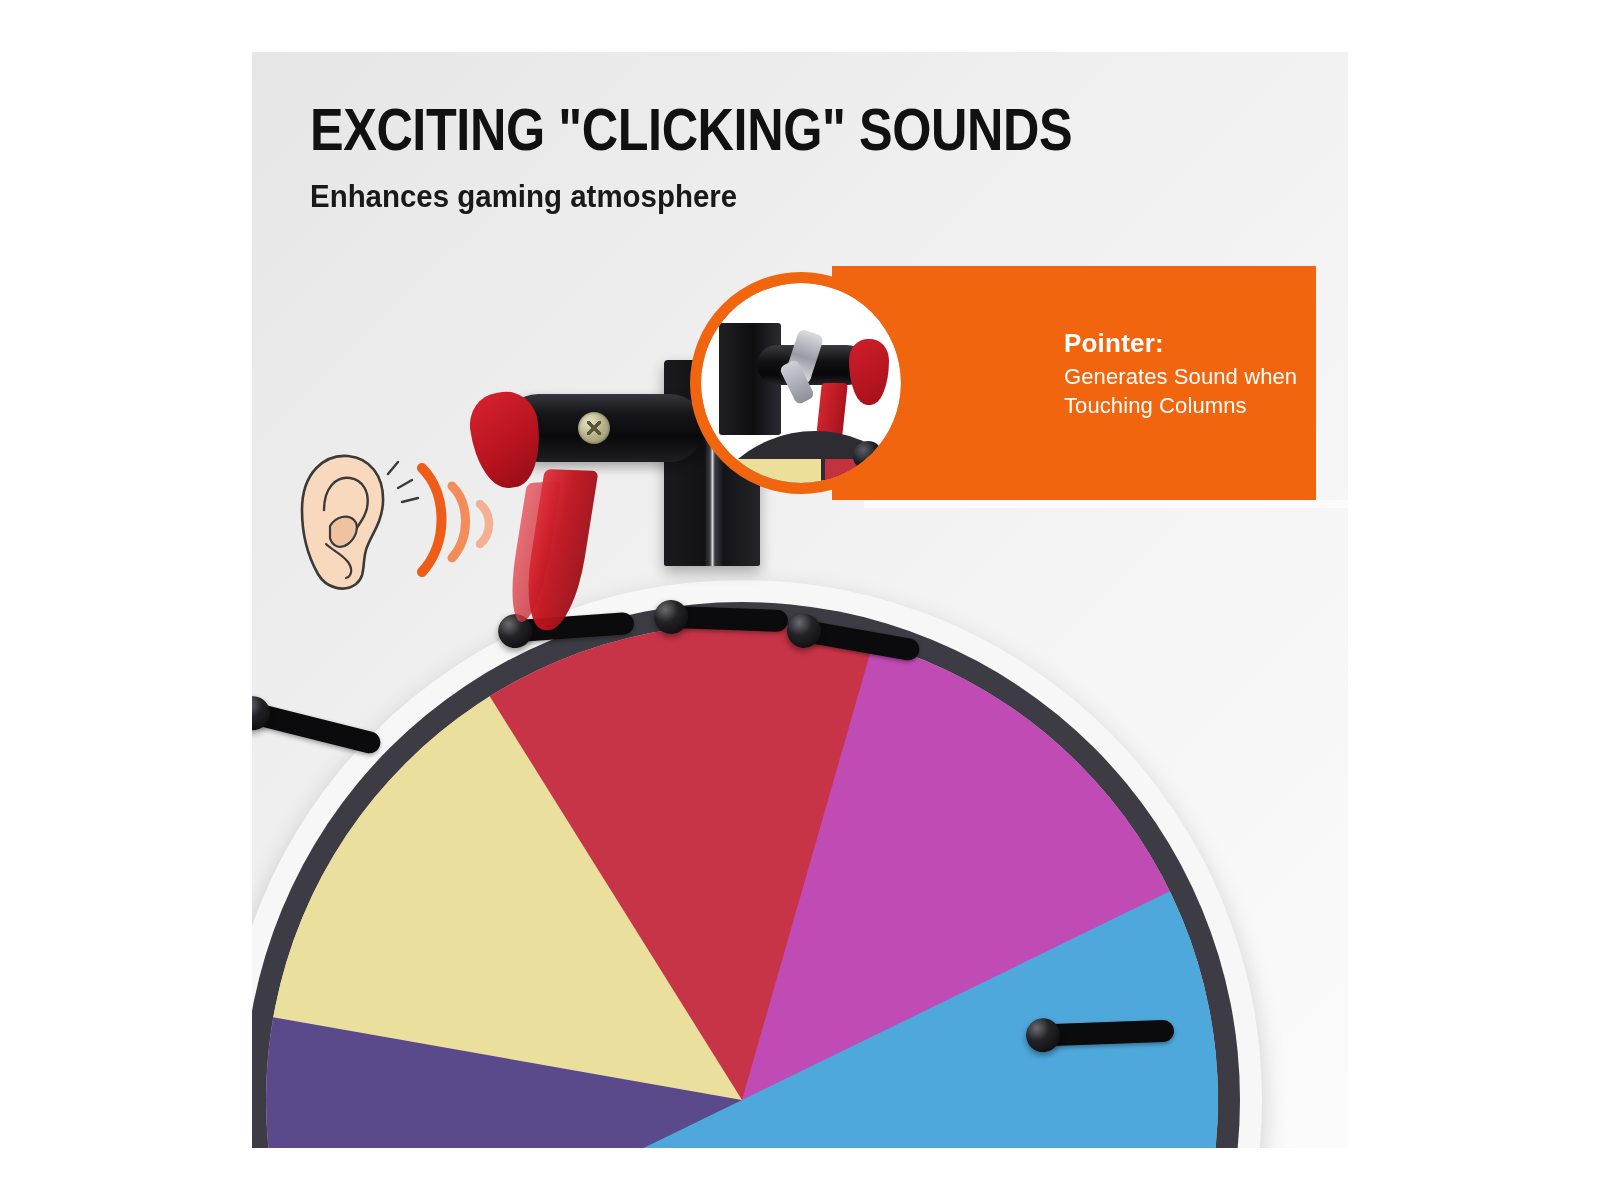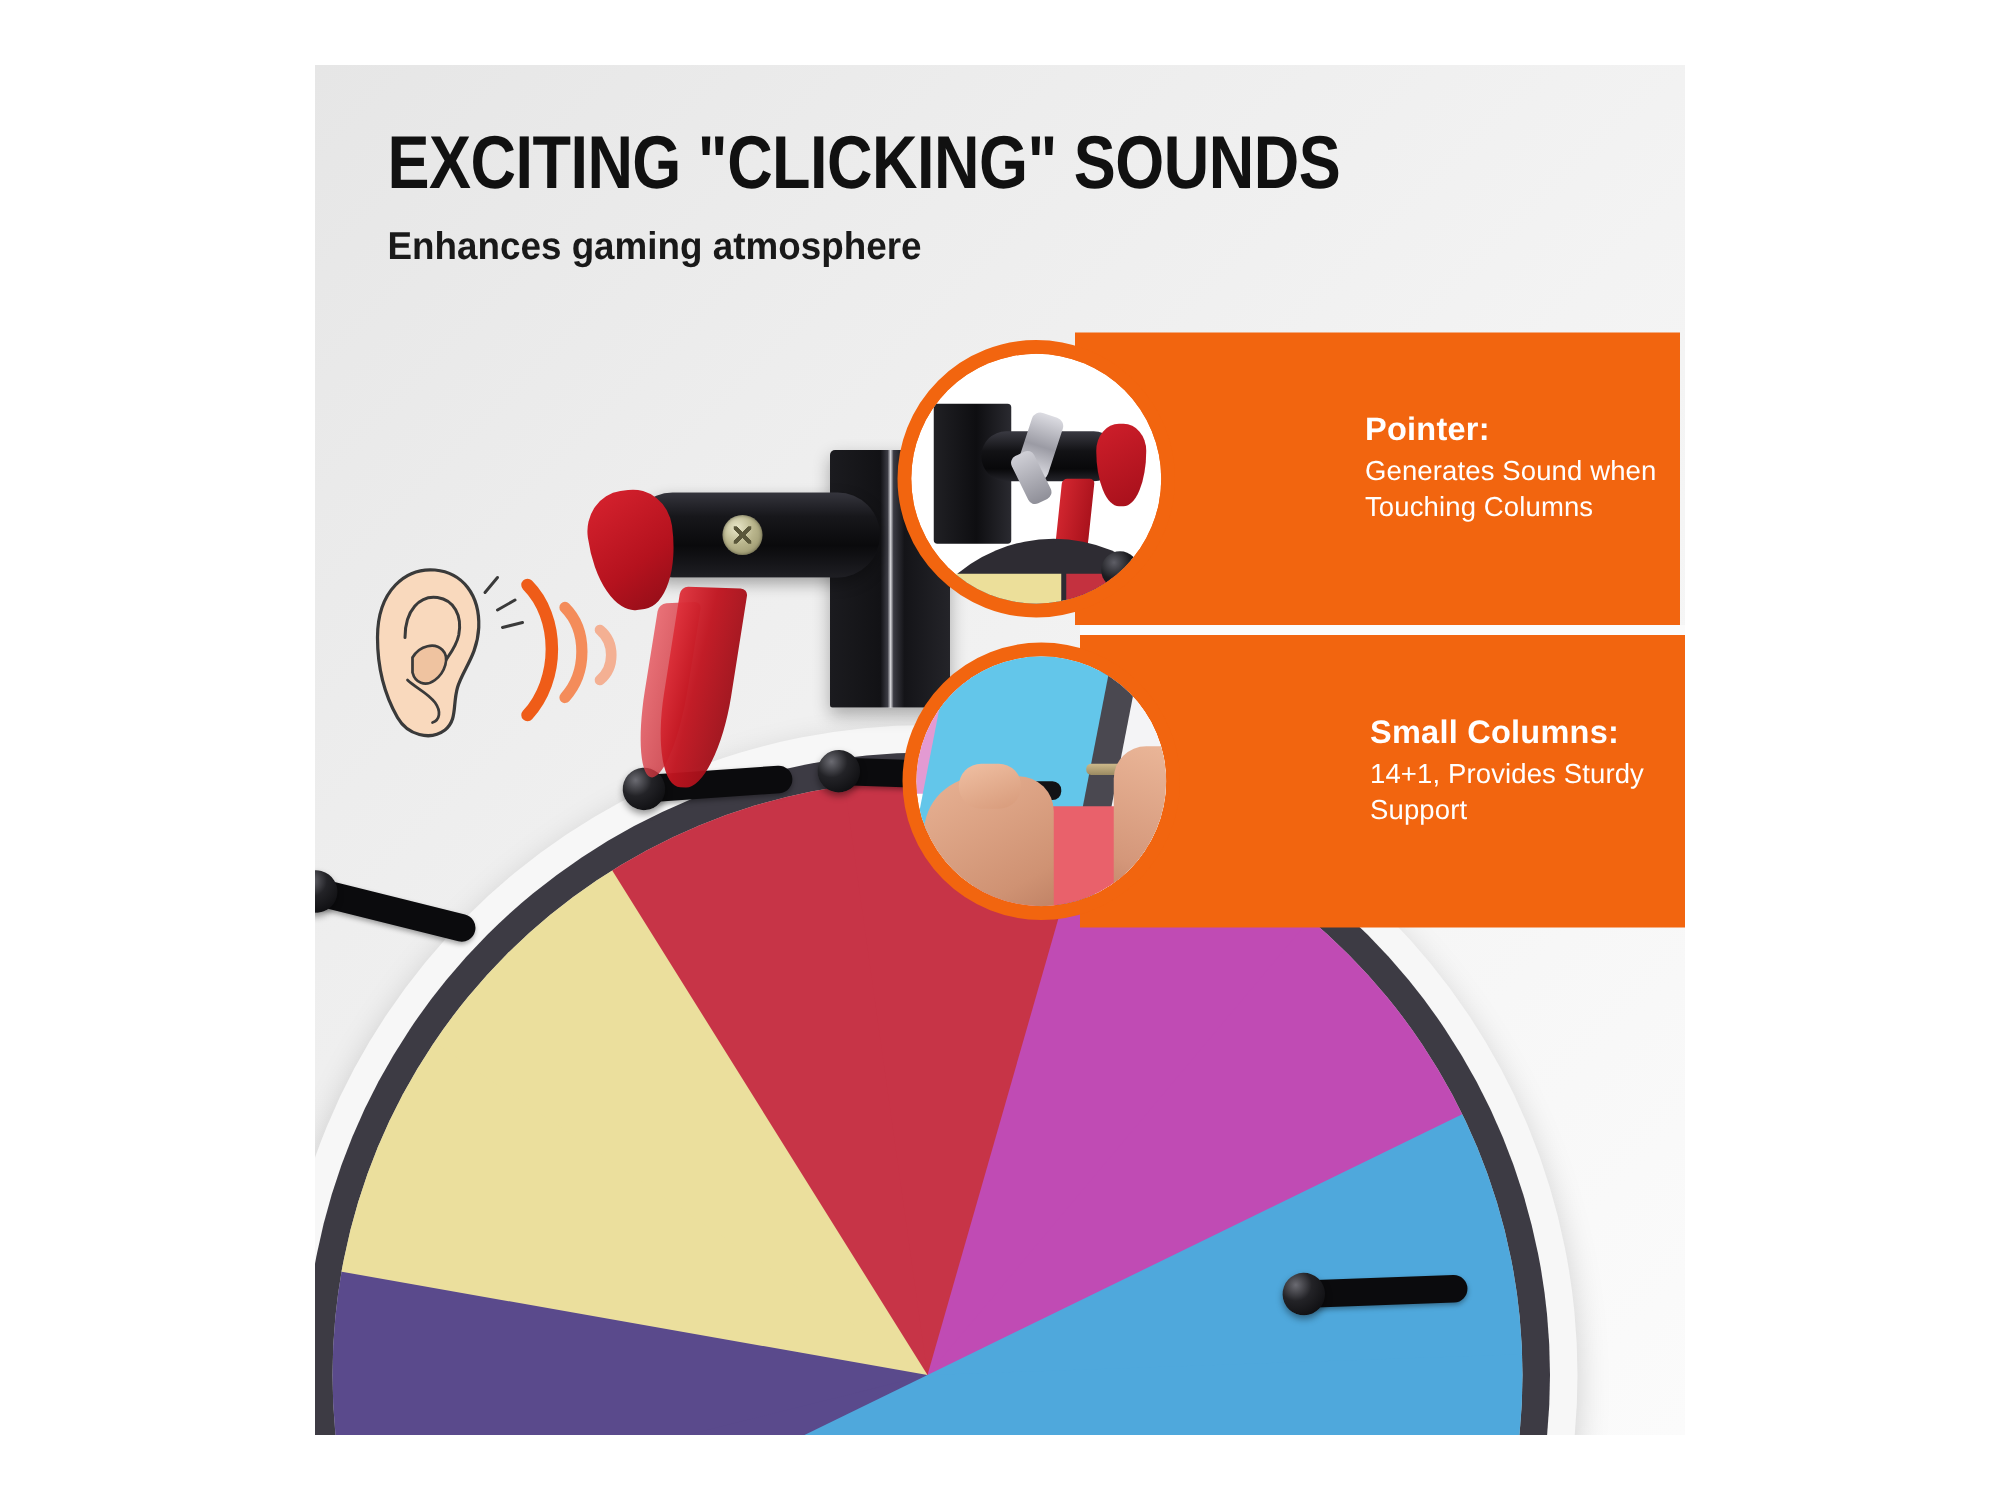--- a/index.html
+++ b/index.html
@@ -121,21 +121,21 @@
     transform:skewX(-12deg) rotate(-3deg);
     opacity:.8;
   }
 
   
   .callout{
     position:absolute;
     background:#f2650f;
     color:#ffffff;
   }
-  #callout-1{left:608px;top:214px;width:484px;height:234px;}
+  #callout-1{left:580px;top:214px;width:484px;height:234px;}
   #callout-2{left:612px;top:456px;width:484px;height:234px;}
   .callout-text{
     position:absolute;left:232px;top:62px;width:240px;
   }
   .callout-title{
     font-weight:700;font-size:26px;line-height:30px;margin:0 0 4px 0;
     letter-spacing:.2px;
   }
   .callout-body{
     font-weight:400;font-size:22px;line-height:29px;margin:0;
@@ -315,36 +315,15 @@
         </div>
       </div>
       <div class="callout-text">
         <p class="callout-title">Pointer:</p>
         <p class="callout-body">Generates Sound when Touching Columns</p>
       </div>
     </div>
 
     <div class="divider-gap"></div>
 
-    <div class="callout" id="callout-2">
-      <div class="inset-circle">
-        <div class="inset-inner">
-          <div class="i2-bg"></div>
-          <div class="i2-white"></div>
-          <div class="i2-rim"></div>
-          <div class="i2-pink"></div>
-          <div class="i2-blue"></div>
-          <div class="i2-red"></div>
-          <div class="i2-col-l"></div>
-          <div class="i2-hand-l"></div>
-          <div class="i2-thumb"></div>
-          <div class="i2-col-r"></div>
-          <div class="i2-hand-r"></div>
-        </div>
-      </div>
-      <div class="callout-text">
-        <p class="callout-title">Small Columns:</p>
-        <p class="callout-body">14+1, Provides Sturdy Support</p>
-      </div>
-    </div>
 
   </div>
 </div>
 
 </body></html>

